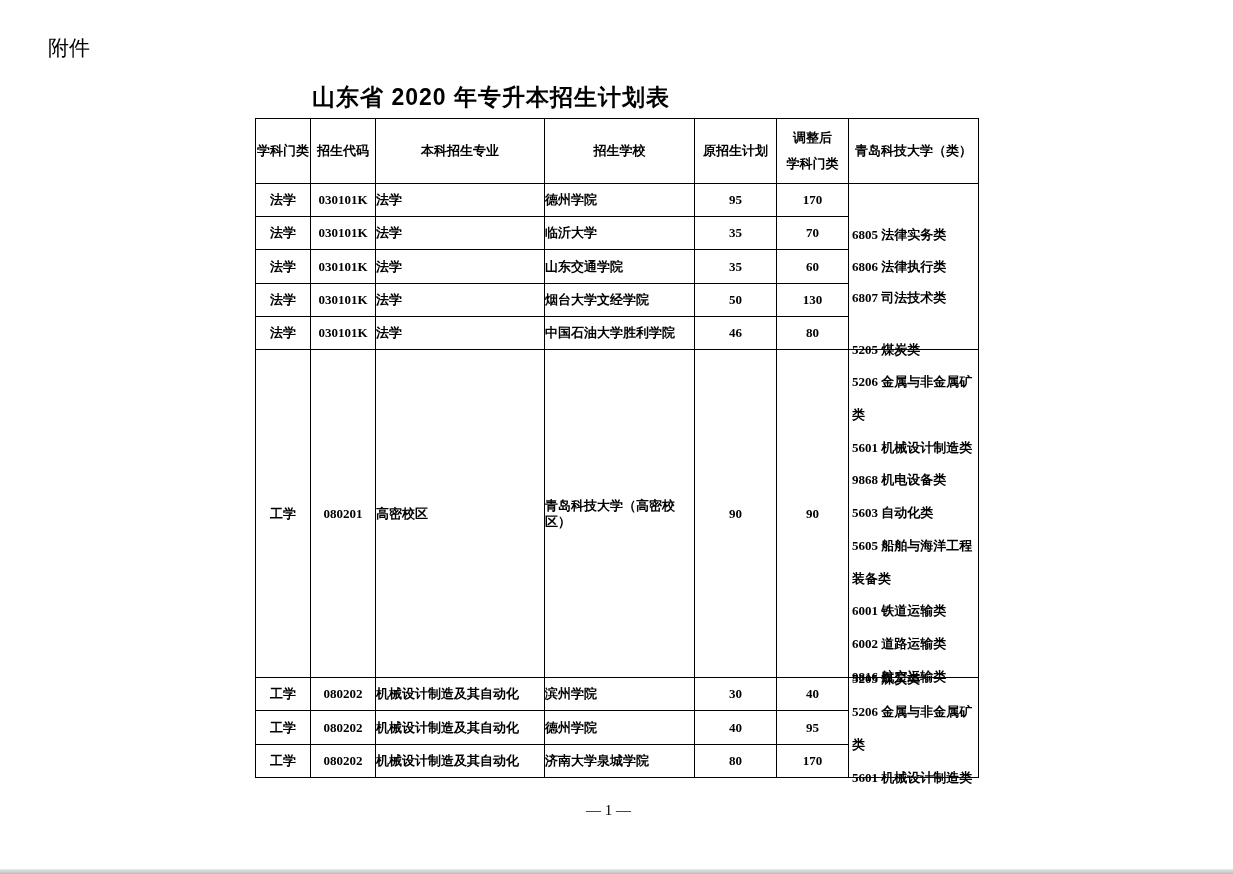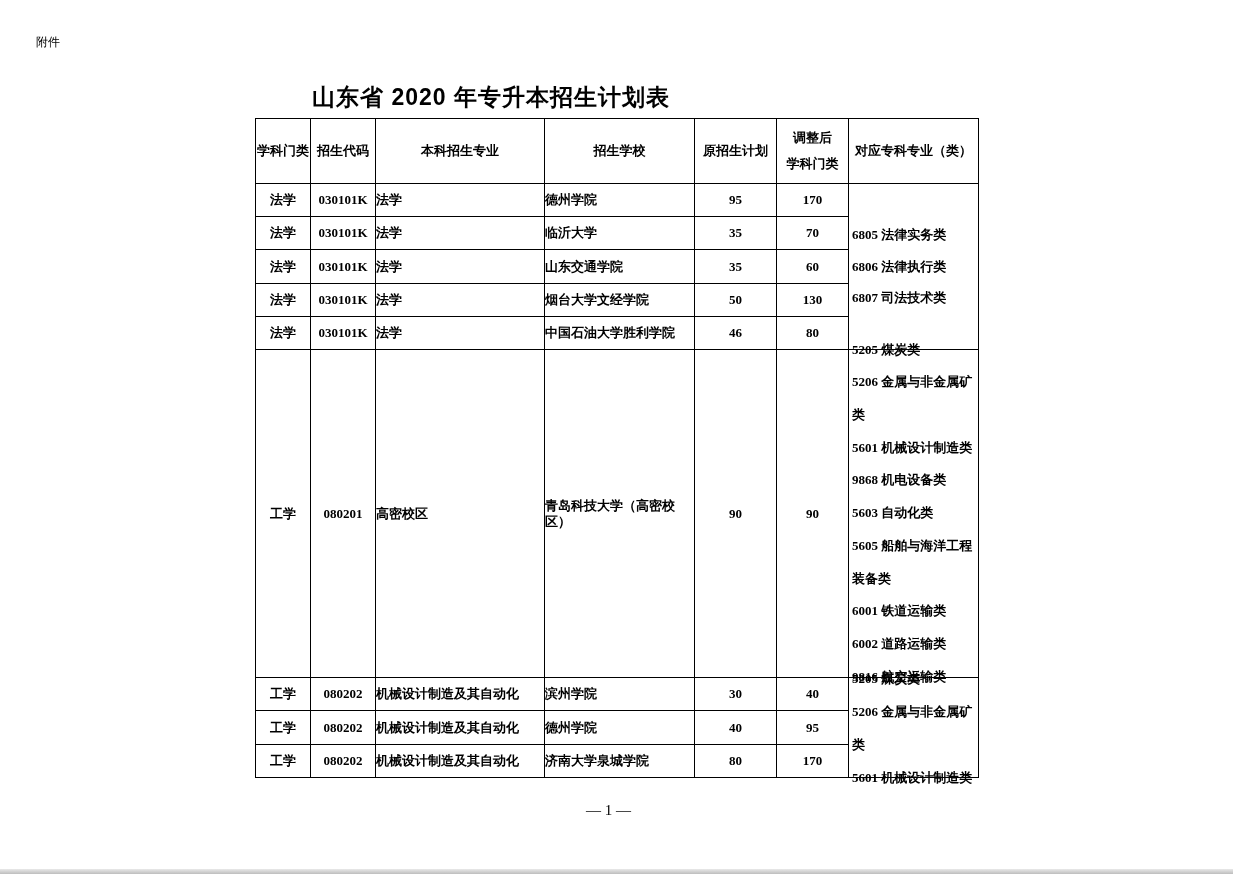--- a/index.html
+++ b/index.html
@@ -7,22 +7,22 @@
     margin: 0; padding: 0;
     width: 1233px; height: 874px;
     background: #ffffff;
     overflow: hidden;
     font-family: "Liberation Serif", "DejaVu Serif", serif;
     color: #000;
   }
   .page { position: relative; width: 1233px; height: 874px; background: #fff; }
 
   .attachment {
-    position: absolute; left: 36px; top: 34px;
-    font-size: 12px; font-weight: 500;
+    position: absolute; left: 48px; top: 34px;
+    font-size: 21px; font-weight: 500;
     font-family: Liberation Mono, monospace;
   }
   .title {
     position: absolute; top: 82px; left: 0; width: 982px;
     text-align: center;
     font-size: 23px; font-weight: bold;
     letter-spacing: 1px;
     font-family: "Liberation Sans", "DejaVu Sans", sans-serif;
   }
 
@@ -99,21 +99,21 @@
         <tr class="hdr">
       <th>学科门类</th>
       <th>招生代码</th>
       <th>本科招生专业</th>
       <th>招生学校</th>
       <th>原招生计划</th>
       <th class="hdr-two-line">
         <div>调整后</div>
         <div>学科门类</div>
       </th>
-      <th>对应专科专业（类）</th>
+      <th>青岛科技大学（类）</th>
     </tr>
 
     <tr class="r-s">
       <td class="c-center">法学</td>
       <td class="c-center">030101K</td>
       <td class="c-left">法学</td>
       <td class="c-left">德州学院</td>
       <td class="c-center">95</td>
       <td class="c-center">170</td>
       <td class="merged merged-law" rowspan="5">

